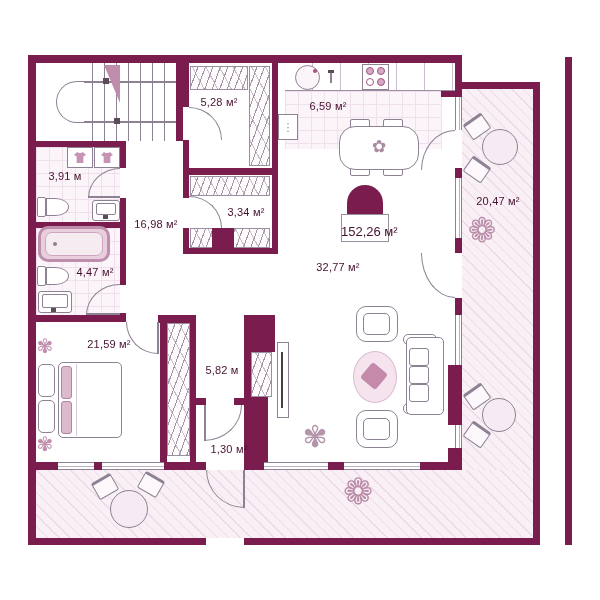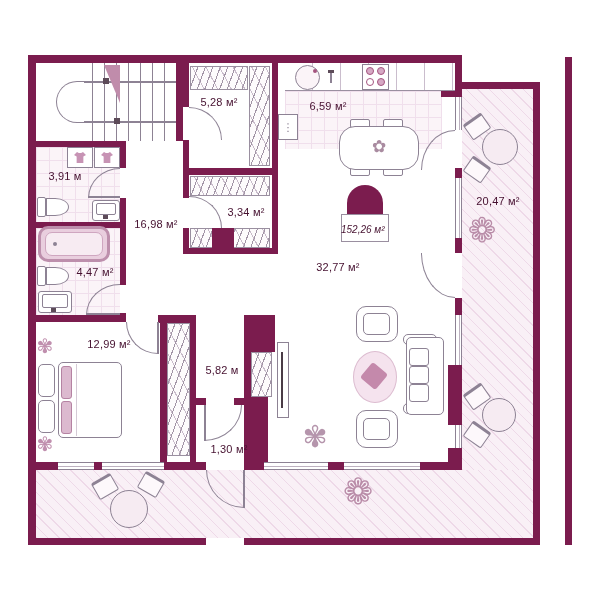--- a/index.html
+++ b/index.html
@@ -20,21 +20,21 @@
                          repeating-linear-gradient(62deg,transparent 0 11px,#c9bccb 11px 12px);}
   .furn{position:absolute;background:#fff;border:1.3px solid #8d8294;box-sizing:border-box;}
   .r5{border-radius:5px;} .r10{border-radius:10px;} .circ{border-radius:50%;}
   .arc{position:absolute;box-sizing:border-box;}
   .arc-tl{border-top:1.3px solid #8d8294;border-left:1.3px solid #8d8294;border-radius:100% 0 0 0;}
   .arc-tr{border-top:1.3px solid #8d8294;border-right:1.3px solid #8d8294;border-radius:0 100% 0 0;}
   .arc-bl{border-bottom:1.3px solid #8d8294;border-left:1.3px solid #8d8294;border-radius:0 0 0 100%;}
   .arc-br{border-bottom:1.3px solid #8d8294;border-right:1.3px solid #8d8294;border-radius:0 0 100% 0;}
   .leaf{position:absolute;background:#8d8294;}
   .lbl{position:absolute;font-size:11px;color:#45102f;letter-spacing:.2px;text-align:center;white-space:nowrap;}
-  .lbl-sm{position:absolute;font-size:10px;color:#45102f;text-align:left;white-space:nowrap;font-style:italic;}
+  .lbl-sm{position:absolute;font-size:13px;color:#45102f;text-align:center;white-space:nowrap;}
   .glyph{position:absolute;font-family:"DejaVu Sans",sans-serif;color:#c08fae;text-align:center;line-height:1;}
   .chair{position:absolute;background:#fdf8fb;border:1.3px solid #8d8294;border-top:3.5px solid #8d8294;box-sizing:border-box;border-radius:2px;}
   .shirt{position:absolute;background:#c793b4;clip-path:polygon(25% 0,40% 8%,60% 8%,75% 0,100% 28%,78% 42%,78% 100%,22% 100%,22% 42%,0 28%);}
   .pillow{position:absolute;background:#dcb9cf;border:1px solid #b583a3;border-radius:3px;box-sizing:border-box;}
   .burner{position:absolute;width:8px;height:8px;border-radius:50%;border:1.2px solid #a4547f;box-sizing:border-box;}
   .burner.fill{background:#d6a8c4;}
   .counter{position:absolute;background:#fff;border-bottom:1.2px solid #9a8fa0;box-sizing:border-box;
         background-image:repeating-linear-gradient(90deg,transparent 0 27px,#cabdcd 27px 28px);}
   .treads{position:absolute;background-image:repeating-linear-gradient(90deg,#8d8294 0 1px,transparent 1px 12px);}
   .carc{position:absolute;border:1.3px solid #8d8294;border-right:none;border-radius:22px 0 0 22px;box-sizing:border-box;}
@@ -223,18 +223,18 @@
   <div class="arc arc-tl" style="left:421px;top:130px;width:34px;height:40px;"></div>
   <div class="arc arc-bl" style="left:421px;top:253px;width:34px;height:45px;"></div>
 
   <div class="lbl" style="left:190px;top:96px;width:58px;">5,28 м²</div>
   <div class="lbl" style="left:296px;top:100px;width:64px;">6,59 м²</div>
   <div class="lbl" style="left:38px;top:170px;width:54px;">3,91 м</div>
   <div class="lbl" style="left:216px;top:206px;width:60px;">3,34 м²</div>
   <div class="lbl" style="left:124px;top:218px;width:64px;">16,98 м²</div>
   <div class="lbl" style="left:66px;top:266px;width:58px;">4,47 м²</div>
   <div class="lbl" style="left:302px;top:261px;width:72px;">32,77 м²</div>
-  <div class="lbl" style="left:76px;top:338px;width:66px;">12,99 м²</div>
+  <div class="lbl" style="left:76px;top:338px;width:66px;">21,59 м²</div>
   <div class="lbl" style="left:196px;top:364px;width:52px;">5,82 м</div>
   <div class="lbl" style="left:200px;top:443px;width:58px;">1,30 м²</div>
   <div class="lbl" style="left:464px;top:195px;width:68px;">20,47 м²</div>
 
 </div>
 
 </body></html>

